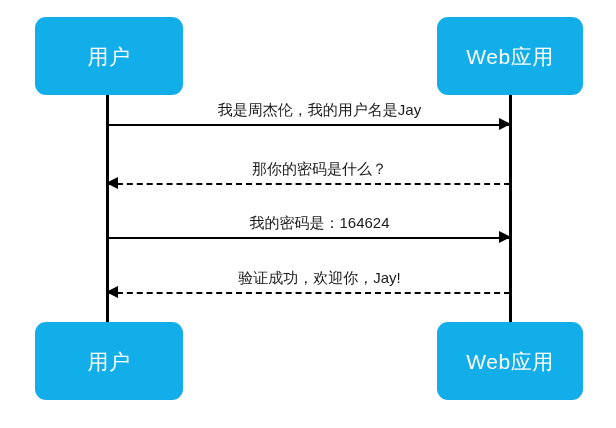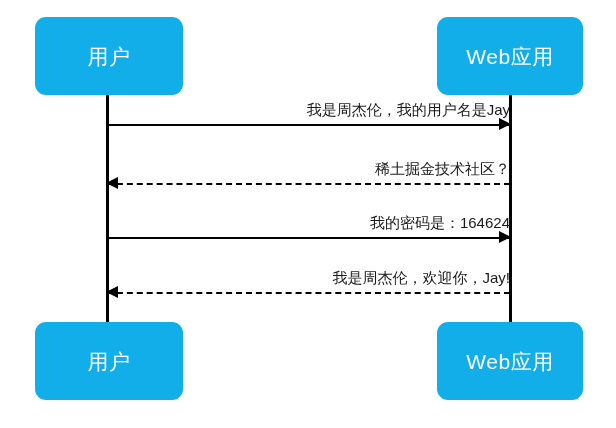--- a/index.html
+++ b/index.html
@@ -81,24 +81,24 @@
     border-left: 12px solid #000000;
   }
   .arrowhead.left {
     left: -1px;
     border-top: 6px solid transparent;
     border-bottom: 6px solid transparent;
     border-right: 12px solid #000000;
   }
   .msg-label {
     position: absolute;
-    left: 0;
+    left: 11px;
     width: 403px;
     bottom: 6px;
-    text-align: right;
+    text-align: center;
     font-size: 15px;
     color: #1a1a1a;
     white-space: nowrap;
     line-height: 1.1;
   }
 
   
   .msg-1 { top: 124px; }
   .msg-2 { top: 183px; }
   .msg-3 { top: 237px; }
@@ -132,33 +132,33 @@
   <div class="lifeline lifeline-left"></div>
   <div class="lifeline lifeline-right"></div>
 
   <div class="message msg-1">
     <div class="msg-label">我是周杰伦，我的用户名是Jay</div>
     <div class="msg-line"></div>
     <div class="arrowhead right"></div>
   </div>
 
   <div class="message msg-2">
-    <div class="msg-label">稀土掘金技术社区？</div>
+    <div class="msg-label">那你的密码是什么？</div>
     <div class="msg-line dashed"></div>
     <div class="arrowhead left"></div>
   </div>
 
   <div class="message msg-3">
     <div class="msg-label">我的密码是：164624</div>
     <div class="msg-line"></div>
     <div class="arrowhead right"></div>
   </div>
 
   <div class="message msg-4">
-    <div class="msg-label">我是周杰伦，欢迎你，Jay!</div>
+    <div class="msg-label">验证成功，欢迎你，Jay!</div>
     <div class="msg-line dashed"></div>
     <div class="arrowhead left"></div>
   </div>
 
   <div class="participant-box box-bot-left" style="background:#12AEEA">
     <span>用户</span>
   </div>
 
   <div class="participant-box box-bot-right" style="background:#12AEEA">
     <span>Web应用</span>

